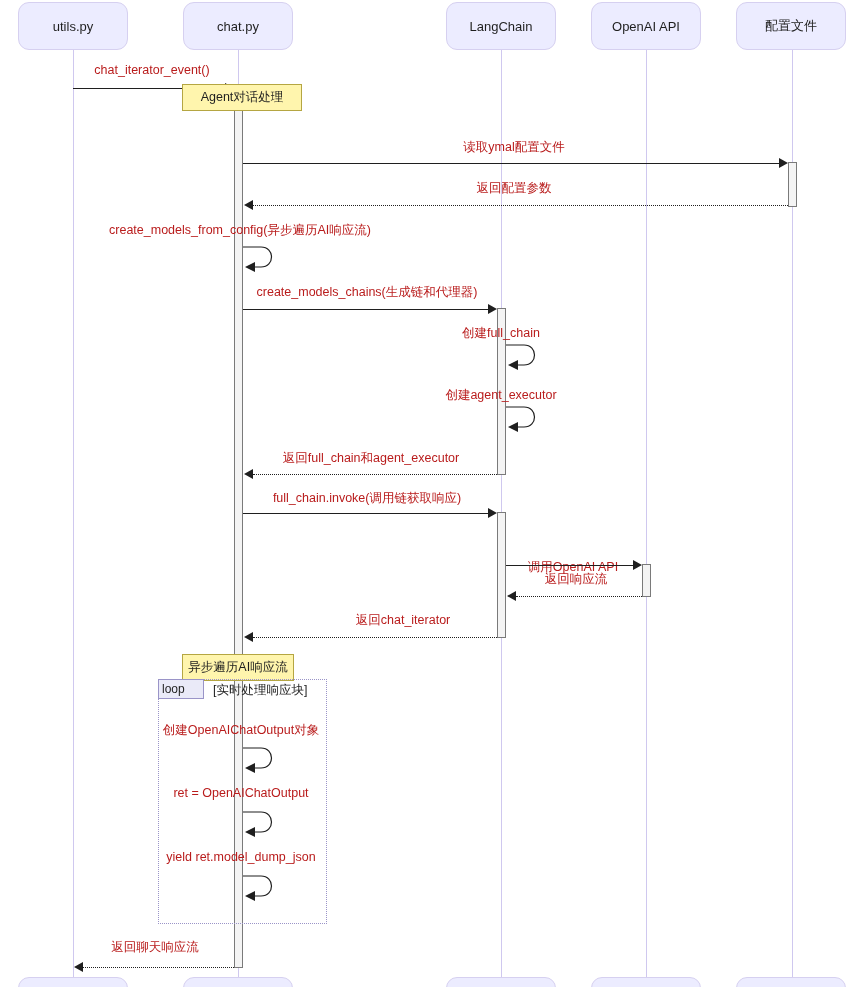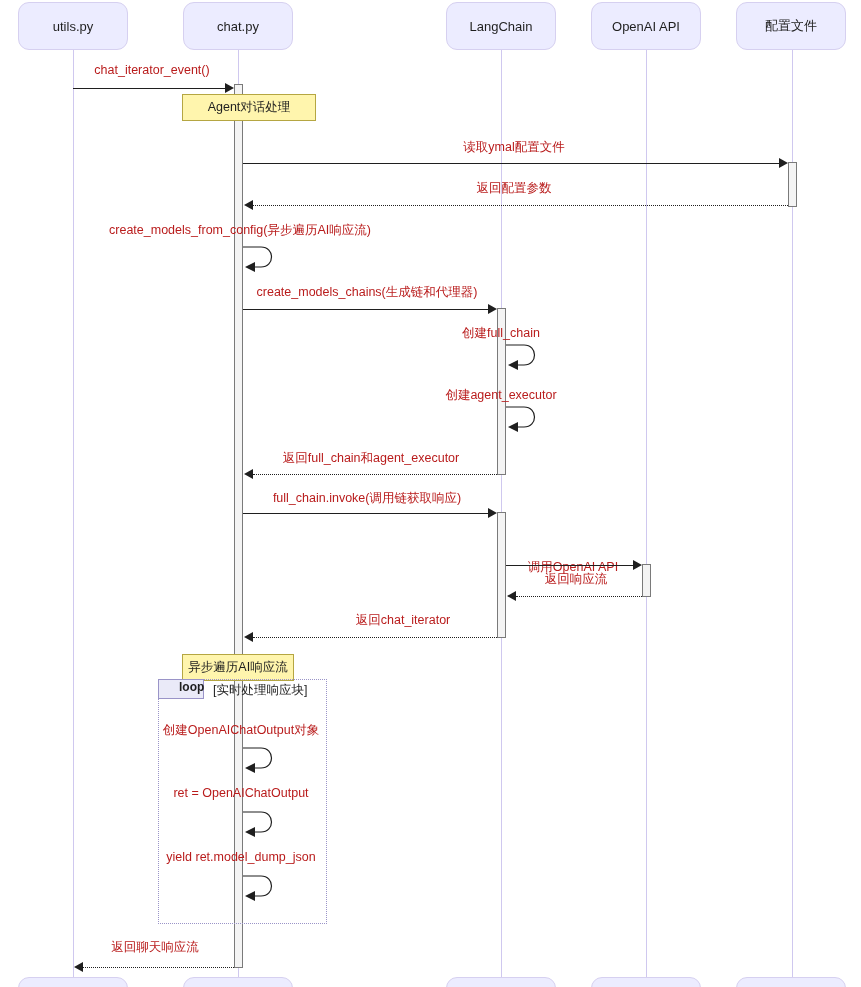--- a/index.html
+++ b/index.html
@@ -102,25 +102,25 @@
     box-sizing: border-box;
     border: 1px dotted #9a94c8;
     background: transparent;
   }
   .fragment-tab {
     position: absolute;
     box-sizing: border-box;
     background: #eaeaf8;
     border: 1px solid #9a94c8;
     font-size: 12px;
-    font-weight: bold;
+    font-weight: normal;
     color: #1f1f1f;
     display: flex;
-    align-items: flex-start;
-    padding-left: 20px;
+    align-items: center;
+    padding-left: 3px;
     height: 20px;
   }
   .fragment-cond {
     position: absolute;
     font-size: 12.5px;
     color: #1f1f1f;
     white-space: nowrap;
   }
 </style>
 </head>
@@ -153,21 +153,21 @@
   <div class="activation" style="left:234px; top:84px; height:884px;"></div>
   <div class="activation" style="left:788px; top:162px; height:45px;"></div>
   <div class="activation" style="left:497px; top:308px; height:167px;"></div>
   <div class="activation" style="left:497px; top:512px; height:126px;"></div>
   <div class="activation" style="left:642px; top:564px; height:33px;"></div>
 
   <div class="msg-label" style="left:152px; top:63px;">chat_iterator_event()</div>
   <div class="msg-line" style="left:73px; top:88px; width:156px;"></div>
   <div class="arrowhead right" style="left:225px; top:83px;"></div>
 
-  <div class="note" style="left:182px; top:94px; width:134px;">
+  <div class="note" style="left:182px; top:84px; width:120px;">
     <span>Agent对话处理</span>
   </div>
 
   <div class="msg-label" style="left:514px; top:139px;">读取ymal配置文件</div>
   <div class="msg-line" style="left:243px; top:163px; width:536px;"></div>
   <div class="arrowhead right" style="left:779px; top:158px;"></div>
 
   <div class="msg-label" style="left:514px; top:180px;">返回配置参数</div>
   <div class="msg-line dotted" style="left:253px; top:205px; width:535px;"></div>
   <div class="arrowhead left" style="left:244px; top:200px;"></div>

